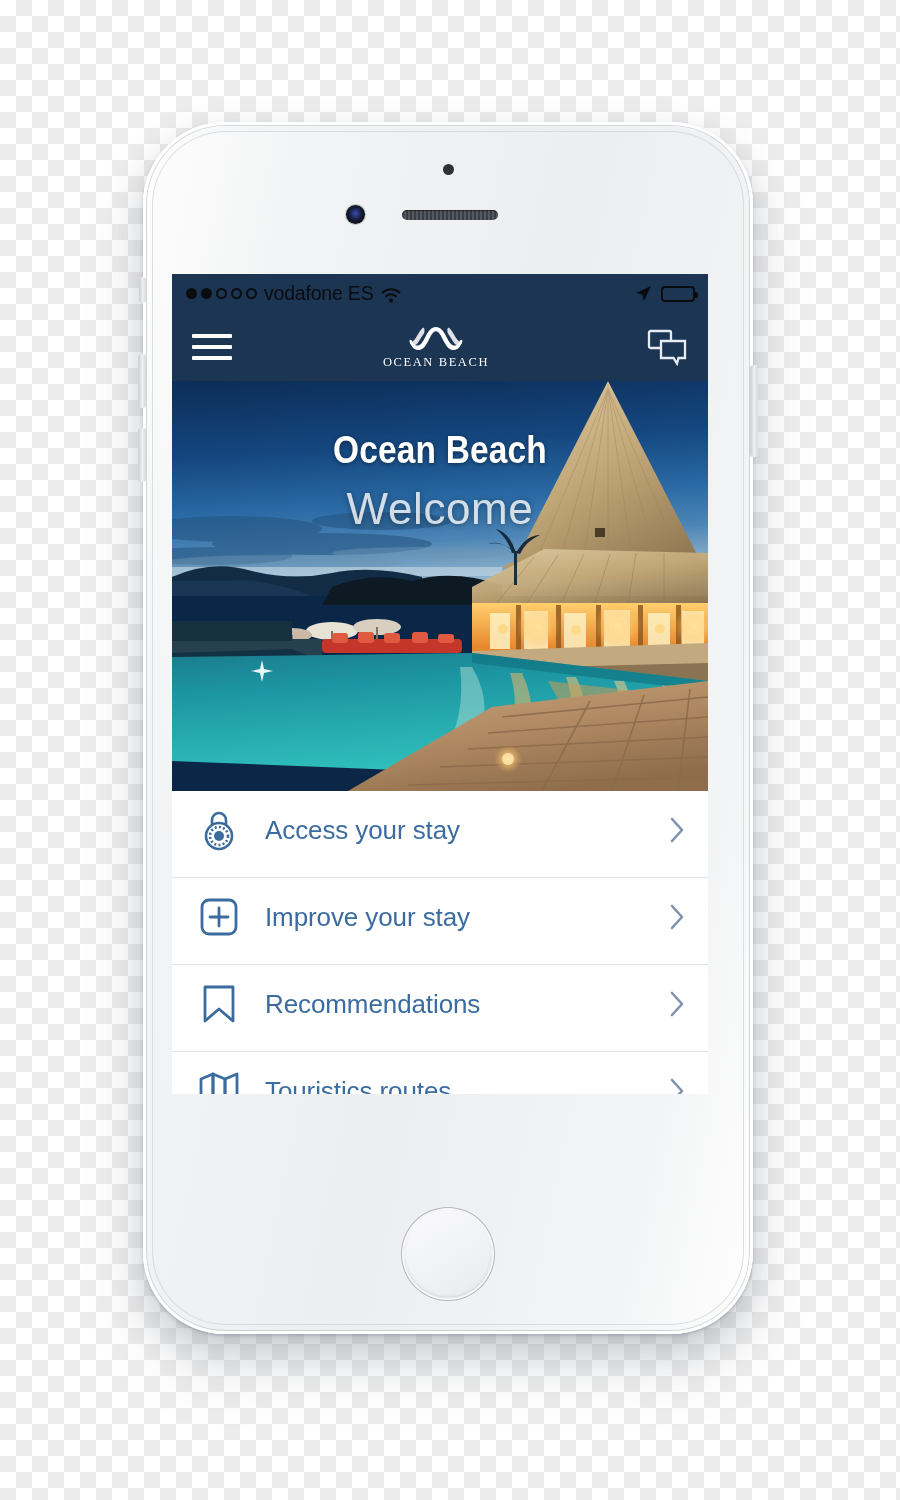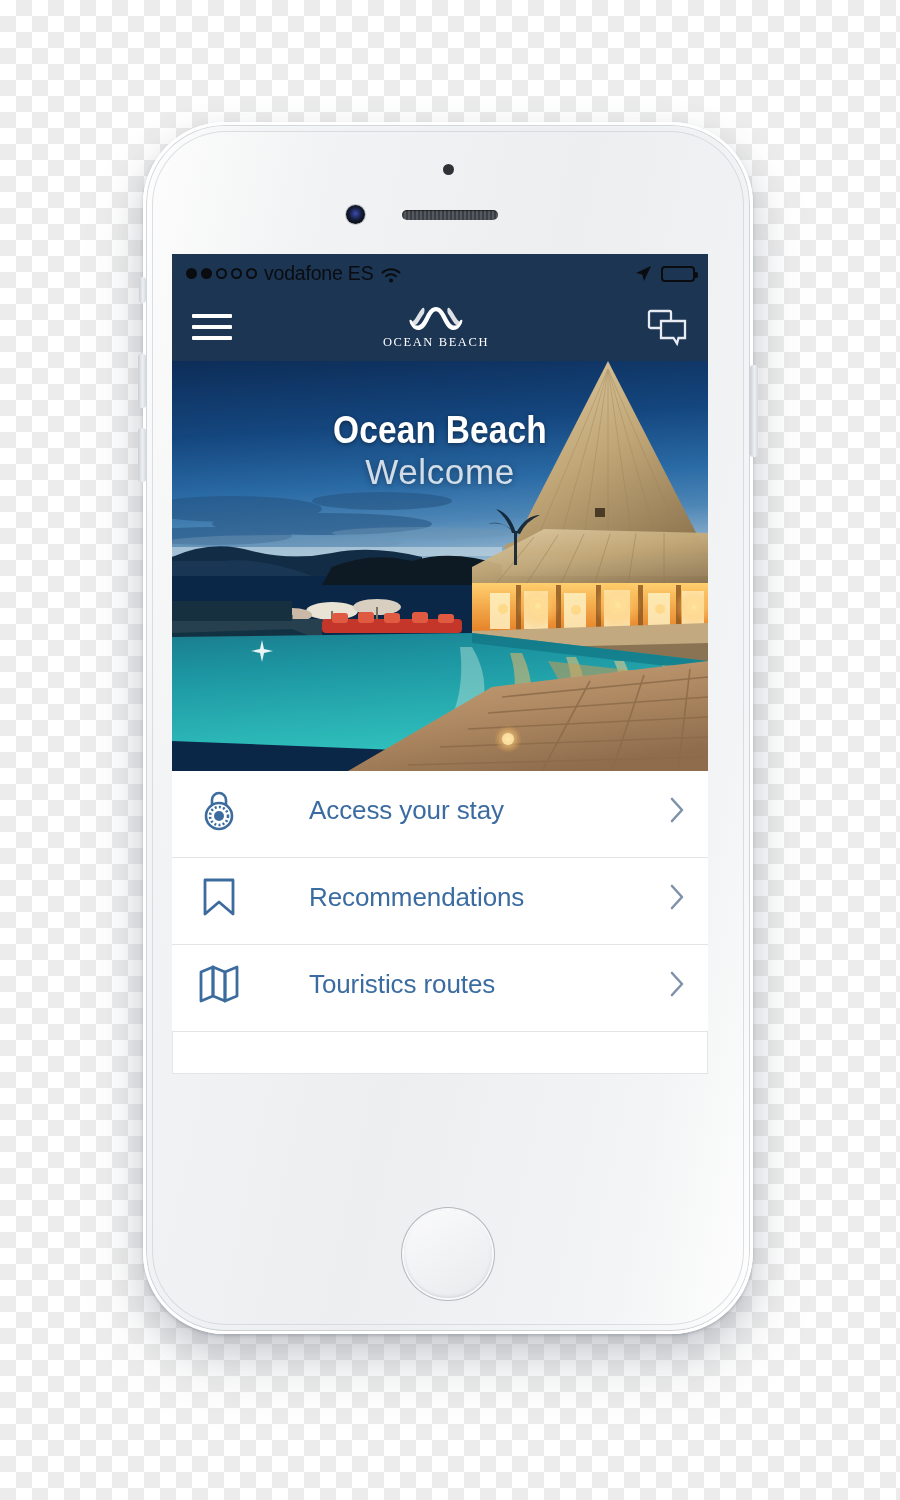--- a/index.html
+++ b/index.html
@@ -106,21 +106,21 @@
     box-shadow:
       0 0 0 2px rgba(255,255,255,0.9),
       0 0 0 3px rgba(168,174,182,0.85),
       inset 0 1px 2px rgba(255,255,255,0.95),
       inset 0 -1px 3px rgba(186,191,198,0.55);
   }
 
   
   .screen {
     position: absolute;
-    left: 29px; top: 132px;
+    left: 29px; top: 152px;
     width: 536px; height: 820px;
     overflow: hidden;
     background: #ffffff;
     box-shadow: inset 0 0 0 1px rgba(0,0,0,0.10);
   }
 
   
   .statusbar {
     position: relative;
     height: 39px;
@@ -228,39 +228,38 @@
   }
   .hero-title {
     color: #ffffff;
     font-size: 38px;
     font-weight: bold;
     letter-spacing: 0.2px;
     text-shadow: 0 1px 5px rgba(0,0,0,0.45);
     transform: scaleX(0.88);
   }
   .hero-sub {
-    margin-top: 0;
+    margin-top: 12px;
     color: rgba(255,255,255,0.80);
-    font-size: 35px;
+    font-size: 44px;
     font-weight: 300;
     letter-spacing: 0.6px;
     text-shadow: 0 1px 6px rgba(0,0,0,0.40);
   }
 
   
   .menu-list { background: #ffffff; }
   .menu-row {
     display: flex;
     align-items: center;
     height: 87px;
     padding: 0 22px 8px 24px;
     border-bottom: 1px solid #e2e5e8;
     cursor: pointer;
     background: #ffffff;
-    gap: 44px;
   }
   .menu-row:last-child { border-bottom: 1px solid #e2e5e8; }
   .menu-ico {
     width: 46px; height: 46px;
     flex: 0 0 46px;
     display: flex; align-items: center; justify-content: center;
     color: #3c6b9e;
   }
   .menu-label {
     flex: 1;
@@ -547,20 +546,34 @@
           </svg>
         </span>
         <span class="menu-label">Access your stay</span>
         <span class="chev">
           <svg viewBox="0 0 18 28" fill="none" stroke="#7e93ab" stroke-width="2.6" stroke-linecap="round" stroke-linejoin="round">
               <path d="M4 3l10 11L4 25"></path>
             </svg>
         </span>
       </div>
 
+      <div class="menu-row">
+        <span class="menu-ico">
+          <svg viewBox="0 0 46 46" fill="none" stroke="#3c6b9e" stroke-width="2.8">
+            <rect x="6" y="6" width="34" height="34" rx="7"></rect>
+            <path d="M23 14v18M14 23h18" stroke-linecap="round"></path>
+          </svg>
+        </span>
+        <span class="menu-label">Improve your stay</span>
+        <span class="chev">
+          <svg viewBox="0 0 18 28" fill="none" stroke="#7e93ab" stroke-width="2.6" stroke-linecap="round" stroke-linejoin="round">
+              <path d="M4 3l10 11L4 25"></path>
+            </svg>
+        </span>
+      </div>
 
       <div class="menu-row">
         <span class="menu-ico">
           <svg viewBox="0 0 46 46" fill="none" stroke="#3c6b9e" stroke-width="2.8" stroke-linejoin="round">
             <path d="M9 6h28v34l-14-12-14 12z"></path>
           </svg>
         </span>
         <span class="menu-label">Recommendations</span>
         <span class="chev">
           <svg viewBox="0 0 18 28" fill="none" stroke="#7e93ab" stroke-width="2.6" stroke-linecap="round" stroke-linejoin="round">

